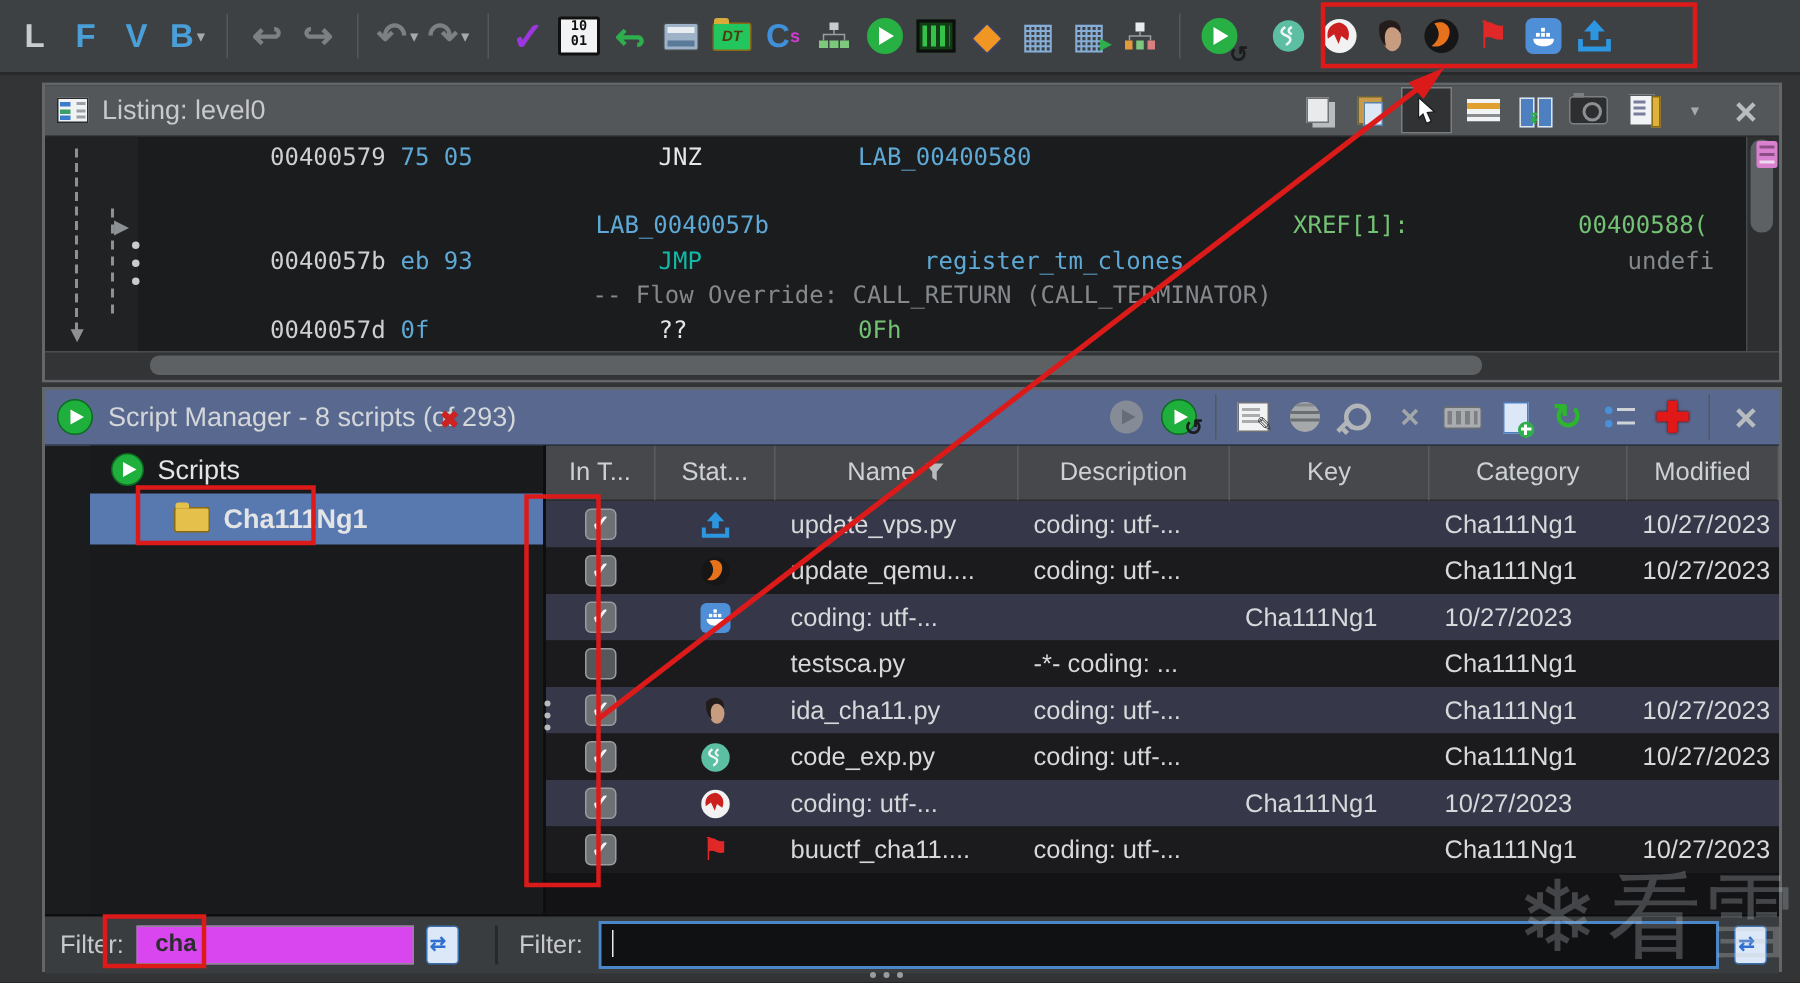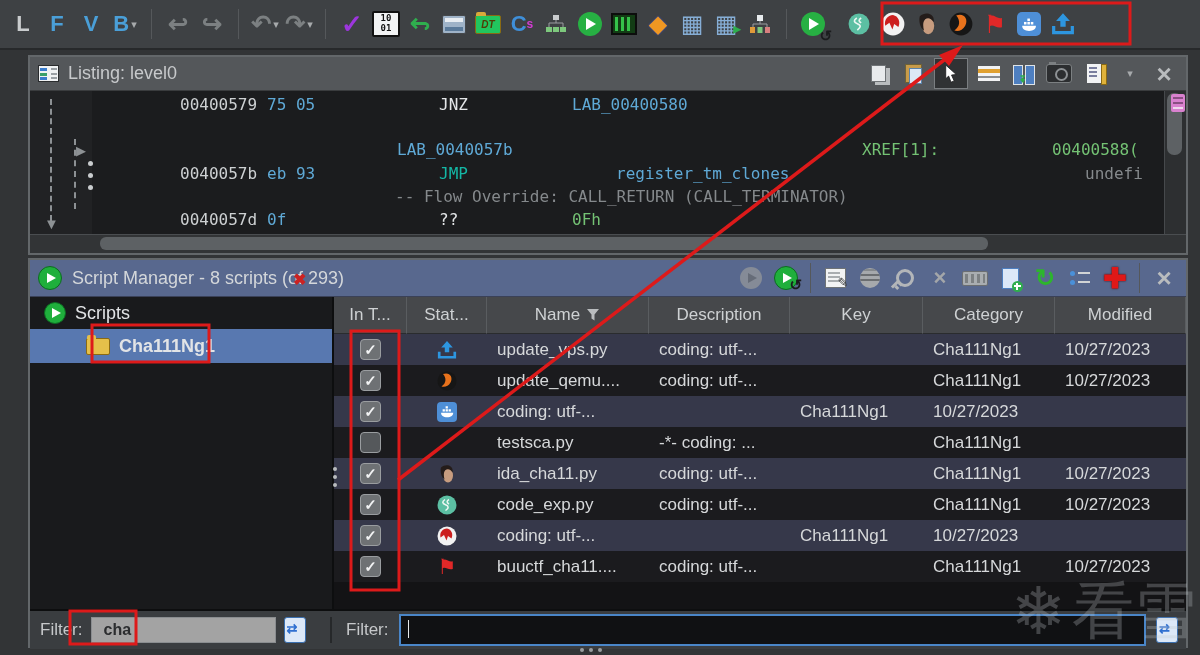--- a/index.html
+++ b/index.html
@@ -120,21 +120,21 @@
   .kbdi::before{content:"";position:absolute;left:2px;top:2px;right:2px;bottom:2px;background:repeating-linear-gradient(90deg,#7c8082 0 3px,#a9adb0 3px 6px);}
   .newscripti{width:15px;height:19px;background:#dce8f8;border:1px solid #4e7fc0;position:relative;}
   .newscripti::after{content:"";position:absolute;right:-5px;bottom:-4px;width:11px;height:11px;border-radius:50%;background:#2fae4e;
                      background-image:linear-gradient(#fff,#fff),linear-gradient(#fff,#fff);background-size:7px 2px,2px 7px;background-position:2px 4.5px,4.5px 2px;background-repeat:no-repeat;}
   .refreshi{color:#2db52d;font-size:24px;font-weight:bold;} .refreshi::before{content:"↻";}
   .listi{width:20px;height:18px;position:relative;}
   .listi::before{content:"";position:absolute;left:0;top:2px;width:5px;height:5px;border-radius:50%;background:#4a90d9;box-shadow:0 9px 0 #4a90d9;}
   .listi::after{content:"";position:absolute;left:8px;top:3px;width:12px;height:2px;background:#d0d3d5;box-shadow:0 9px 0 #d0d3d5;}
   .redplus{color:#e01818;font-size:28px;font-weight:bold;text-shadow:0 0 2px #400;} .redplus::before{content:"✚";}
 
-  .scr-body{display:flex;height:312px;}
+  .scr-body{display:flex;height:312px;margin-left:30px;}
   .treepan{width:302px;background:#191a1c;border-right:2px solid #0d0e0f;position:relative;flex:0 0 auto;}
   .treerow{display:flex;align-items:center;gap:9px;height:32px;padding-left:14px;color:#e2e4e6;font-size:18px;}
   .treerow.sel{background:#5878b0;height:34px;padding-left:56px;font-weight:bold;}
   .fold{width:22px;height:15px;background:#e5c04a;border:1px solid #8a6a14;border-radius:2px;position:relative;flex:0 0 auto;}
   .fold::before{content:"";position:absolute;left:0;top:-4px;width:9px;height:4px;background:#e5c04a;border-radius:2px 2px 0 0;}
   .splitdots{position:absolute;right:-6px;top:170px;width:5px;height:26px;z-index:5;}
   .splitdots::before{content:"";position:absolute;width:4px;height:4px;border-radius:50%;background:#b9bcbe;box-shadow:0 8px 0 #b9bcbe,0 16px 0 #b9bcbe;}
 
   .tablepan{flex:1;position:relative;background:#131315;display:flex;flex-direction:column;overflow:hidden;}
   .thead{display:grid;grid-template-columns:73px 80px 162px 141px 133px 132px 1fr;height:37px;background:#46484b;flex:0 0 auto;}
@@ -145,21 +145,21 @@
   .td.cc{justify-content:center;padding-left:0;}
   .checkbox{width:19px;height:19px;border-radius:4px;background:#6e7174;border:1px solid #9a9da0;color:#f2f3f4;
             font-size:15px;font-weight:bold;display:flex;align-items:center;justify-content:center;line-height:1;}
   .checkbox.unchecked{background:#55585b;}
   .ri{width:22px;height:22px;display:flex;align-items:center;justify-content:center;}
 
   
   .filterbar{height:38px;border-top:2px solid #0d0e0f;display:flex;align-items:center;background:#3a3d40;}
   .fzone-l{width:302px;display:flex;align-items:center;padding-left:10px;box-sizing:border-box;gap:8px;border-right:2px solid #26282a;flex:0 0 auto;}
   .flabel{color:#c6c8ca;font-size:17px;flex:0 0 auto;}
-  .finput-l{width:185px;height:26px;background:#a3a3a3;border:1px solid #8a8d90;color:#2b2d2f;font-size:16px;font-weight:bold;
+  .finput-l{width:185px;height:26px;background:#d946ef;border:1px solid #8a8d90;color:#2b2d2f;font-size:16px;font-weight:bold;
             padding:0 22px 0 12px;box-sizing:border-box;position:relative;font-family:"Liberation Sans",sans-serif;}
   .fclear{position:absolute;color:#cc2222;font-weight:bold;font-size:16px;left:263px;top:10px;}
   .fclear::before{content:"✖";}
   .fcfg{width:20px;height:24px;background:#dce8f8;border:1px solid #3a6fb0;border-radius:3px;position:relative;flex:0 0 auto;}
   .fcfg::before{content:"⇄";position:absolute;left:2px;top:3px;color:#2f6fd0;font-size:13px;font-weight:bold;}
   .fzone-r{flex:1;display:flex;align-items:center;gap:10px;padding:0 8px 0 14px;}
   .finput-r{flex:1;height:28px;background:#101113;border:2px solid #4a86c8;position:relative;}
   .caret{position:absolute;left:7px;top:4px;width:1.5px;height:18px;background:#e8eaec;}
 
   

